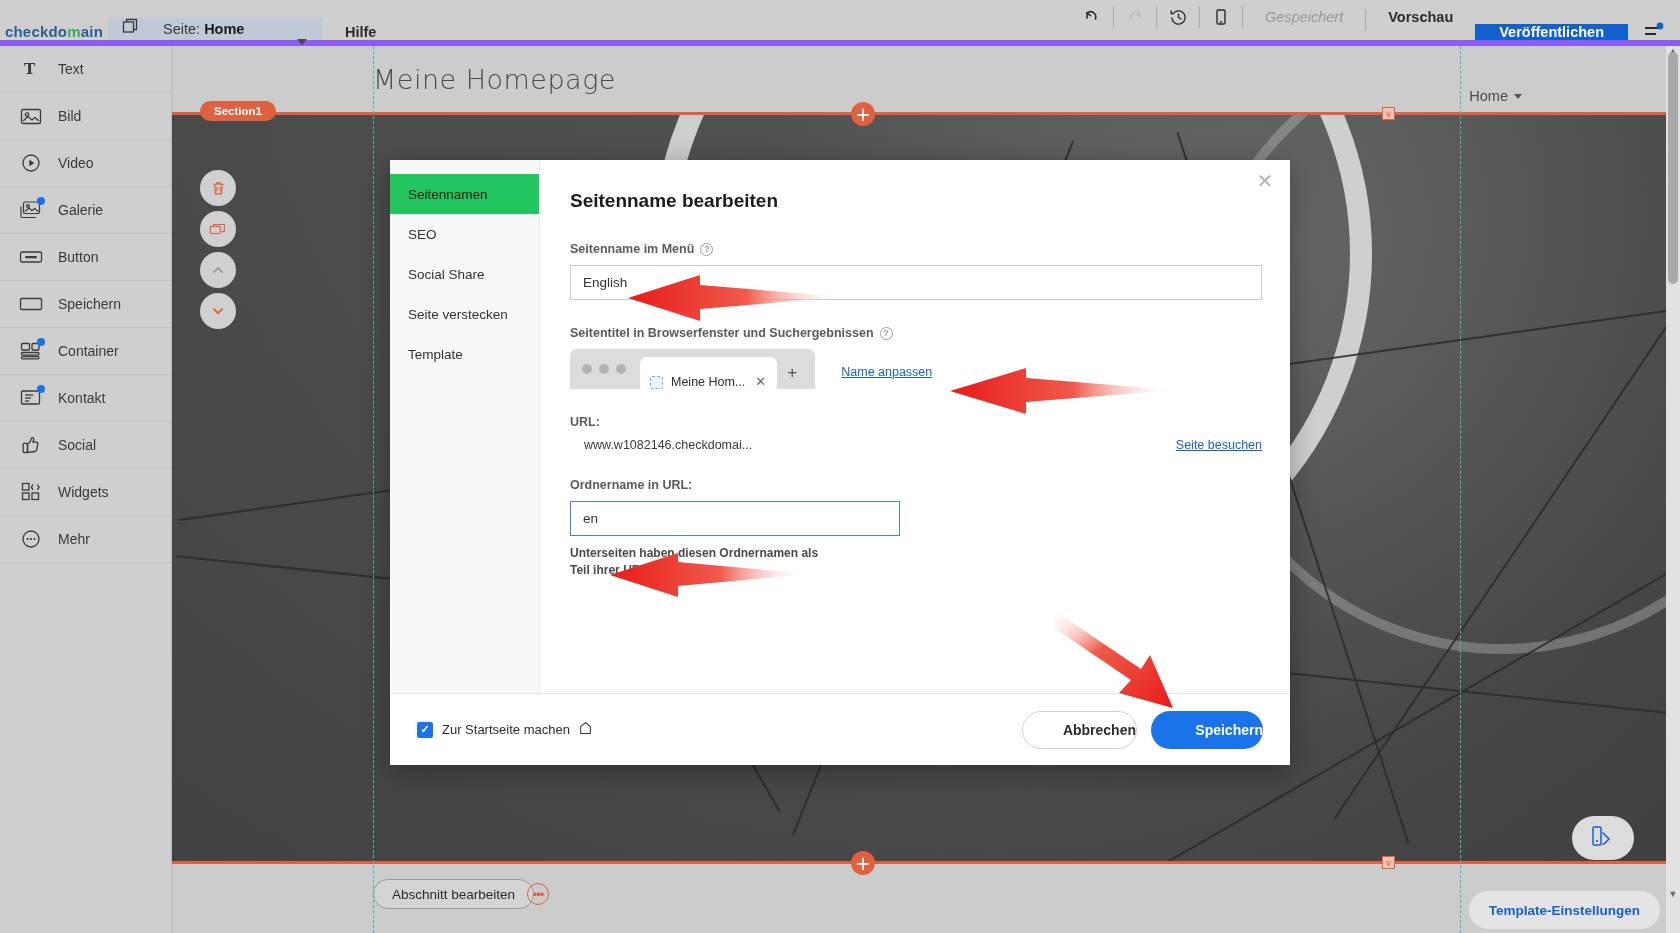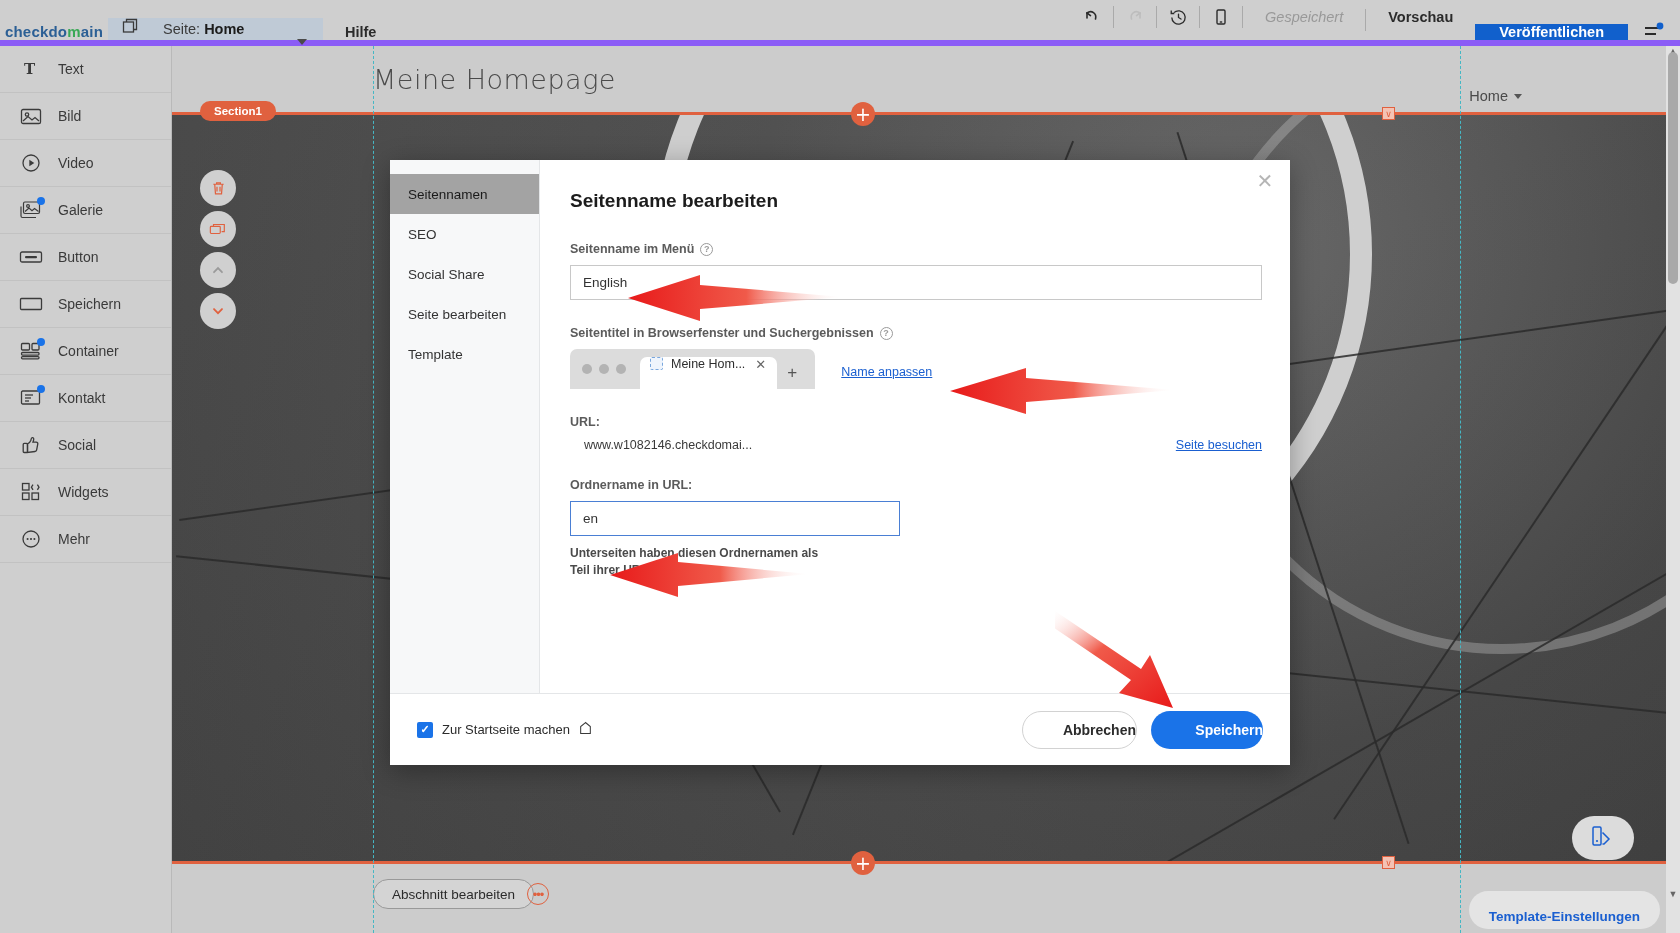--- a/index.html
+++ b/index.html
@@ -163,22 +163,22 @@
     display: flex; align-items: center; justify-content: center;
     font-size: 13px; cursor: pointer; letter-spacing: -1px;
   }
   #tmpl-fab {
     position: absolute; right: 46px; top: 770px; width: 62px; height: 44px;
     background: #dcdcdc; border-radius: 22px; display: flex;
     align-items: center; justify-content: center; z-index: 30; cursor: pointer;
   }
   #tmpl-tooltip {
     position: absolute; right: 20px; top: 845px; height: 38px;
-    background: #e4e4e4; border-radius: 19px; display: flex; align-items: flex-start;
-    padding: 18px 20px; font-size: 13.5px; color: #1a5fd0; font-weight: 700;
+    background: #e4e4e4; border-radius: 19px; display: flex; align-items: flex-end;
+    padding: 11px 20px; font-size: 13.5px; color: #1a5fd0; font-weight: 700;
     z-index: 30; cursor: pointer;
   }
   #right-scroll {
     position: absolute; right: 0; top: 0; width: 14px; height: 887px;
     background: #e2e2e2; z-index: 35;
   }
   #right-scroll .thumb {
     position: absolute; left: 2px; top: 6px; width: 10px; height: 232px;
     background: #a9a9a9; border-radius: 5px;
   }
@@ -195,21 +195,21 @@
   }
   #modal-body { flex: 1; display: flex; min-height: 0; }
   #modal-nav {
     width: 150px; background: #f7f8f9; border-right: 1px solid #e4e6e8;
     padding-top: 14px;
   }
   .nav-item {
     height: 40px; display: flex; align-items: center; padding-left: 18px;
     font-size: 13.5px; color: #333; cursor: pointer;
   }
-  .nav-item.active { background: #a3a3a3; color: #1a1a1a; align-items: center; }
+  .nav-item.active { background: #22c55e; color: #1a1a1a; align-items: center; }
   #modal-main { flex: 1; padding: 30px 28px 0 30px; position: relative; }
   #modal-close {
     position: absolute; right: 12px; top: 8px; width: 26px; height: 26px;
     display: flex; align-items: center; justify-content: center;
     color: #b5b5b5; font-size: 20px; cursor: pointer; z-index: 5;
     font-family: "DejaVu Sans", sans-serif;
   }
   #modal-title { font-size: 19px; font-weight: 700; color: #1c1c1c; margin: 0 0 30px 0; }
   .field-label {
     font-size: 12.5px; color: #5b5b5b; font-weight: 600;
@@ -229,21 +229,21 @@
   .group { margin-bottom: 26px; }
   
   #tabstrip {
     display: inline-flex; align-items: flex-end; background: #dcdcdc;
     border-radius: 7px 7px 0 0; height: 40px; padding: 0 8px 0 12px; gap: 0;
   }
   .dots { display: flex; gap: 7px; align-items: center; height: 40px; margin-right: 14px; }
   .dots i { width: 10px; height: 10px; border-radius: 50%; background: #b3b3b3; display: block; }
   #tab-chip {
     background: #fff; height: 32px; border-radius: 7px 7px 0 0;
-    display: flex; align-items: flex-start; gap: 8px; padding: 0 9px 0 10px;
+    display: flex; align-items: flex-end; gap: 8px; padding: 0 9px 0 10px;
   }
   #tab-chip .favicon {
     width: 13px; height: 13px; border: 1px dashed #7aa7dd; border-radius: 2px;
     background: #eef4fc;
   }
   #tab-chip .tab-title { font-size: 12.5px; color: #2d2d2d; white-space: nowrap; }
   #tab-chip .tab-x { color: #666; font-size: 13px; cursor: pointer; padding: 0 2px; }
   #tab-plus {
     width: 30px; height: 32px; display: flex; align-items: center;
     justify-content: center; font-size: 17px; color: #555; cursor: pointer;
@@ -590,21 +590,21 @@
       <div class="nav-item active">
         <span>Seitennamen</span>
       </div>
       <div class="nav-item">
         <span>SEO</span>
       </div>
       <div class="nav-item">
         <span>Social Share</span>
       </div>
       <div class="nav-item">
-        <span>Seite bearbeiten</span>
+        <span>Seite verstecken</span>
       </div>
       <div class="nav-item">
         <span>Template</span>
       </div>
     </div>
 
     <div id="modal-main">
       <div id="modal-close">✕</div>
 
       <div id="modal-title">Seitenname bearbeiten</div>

